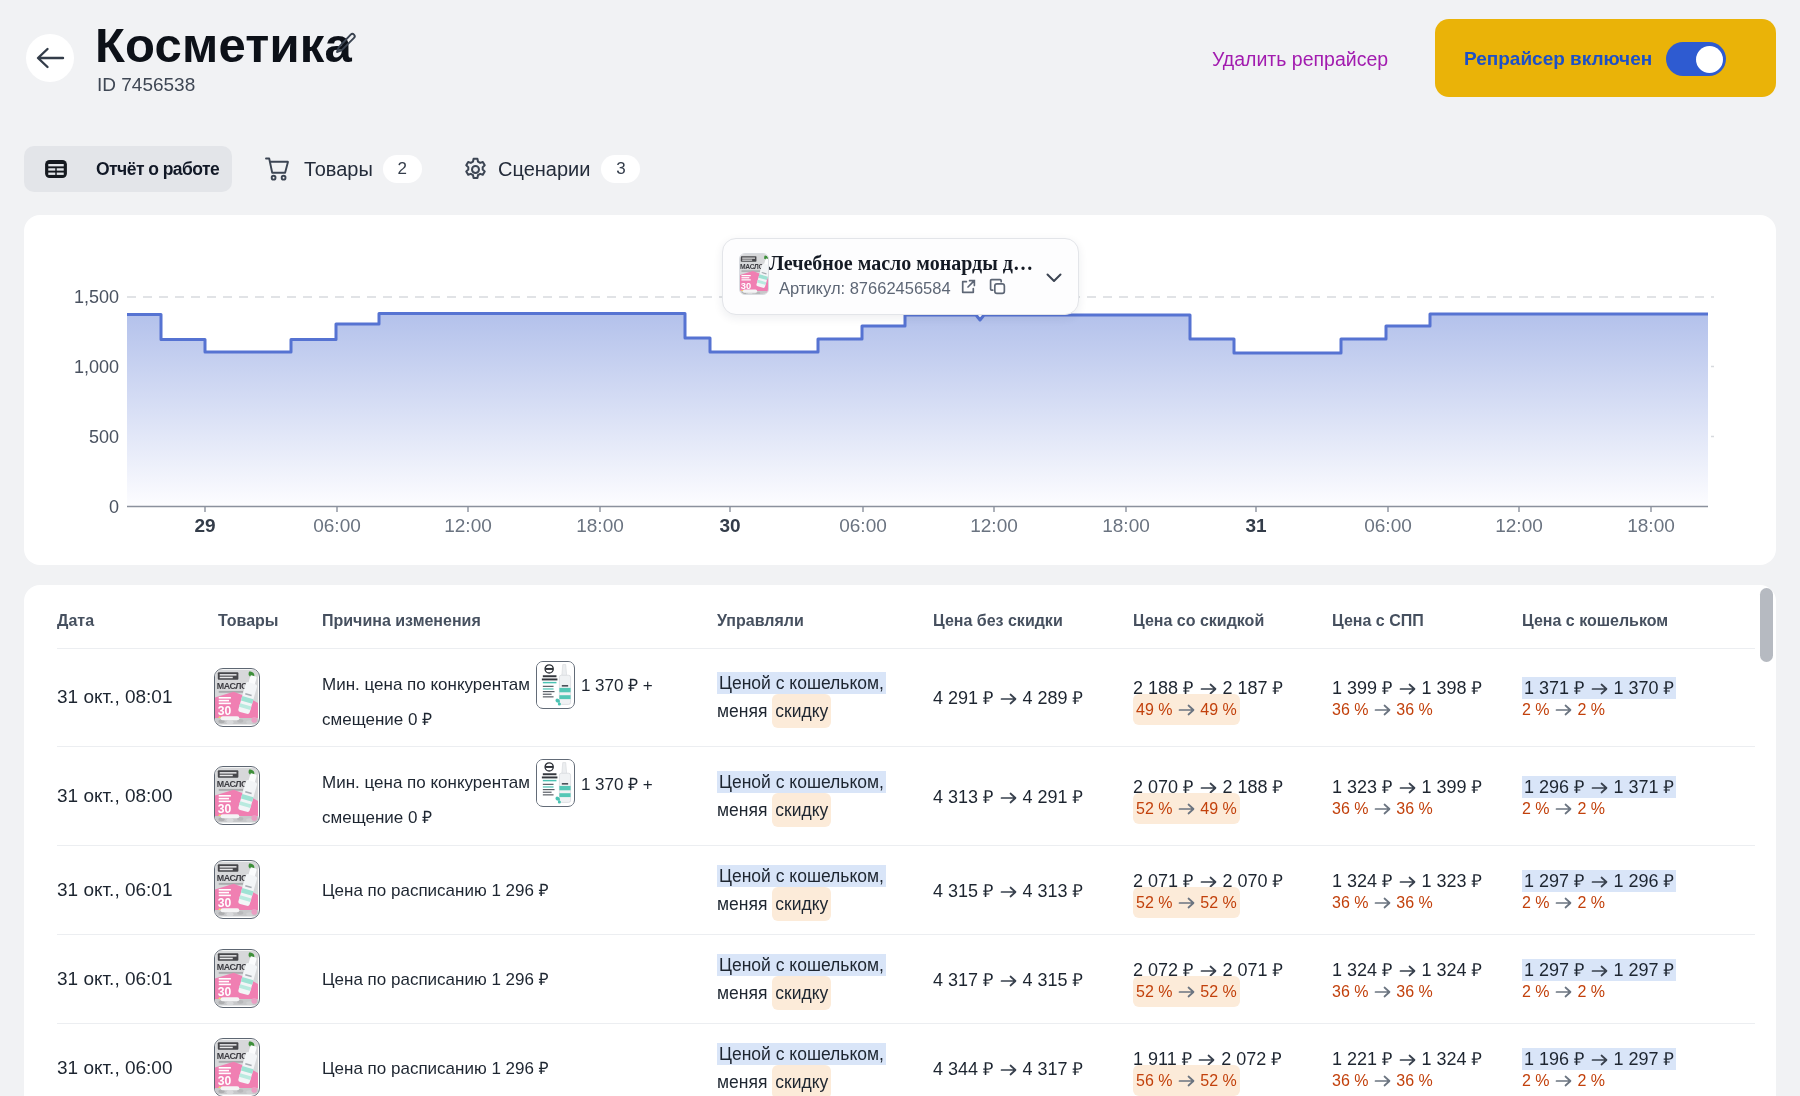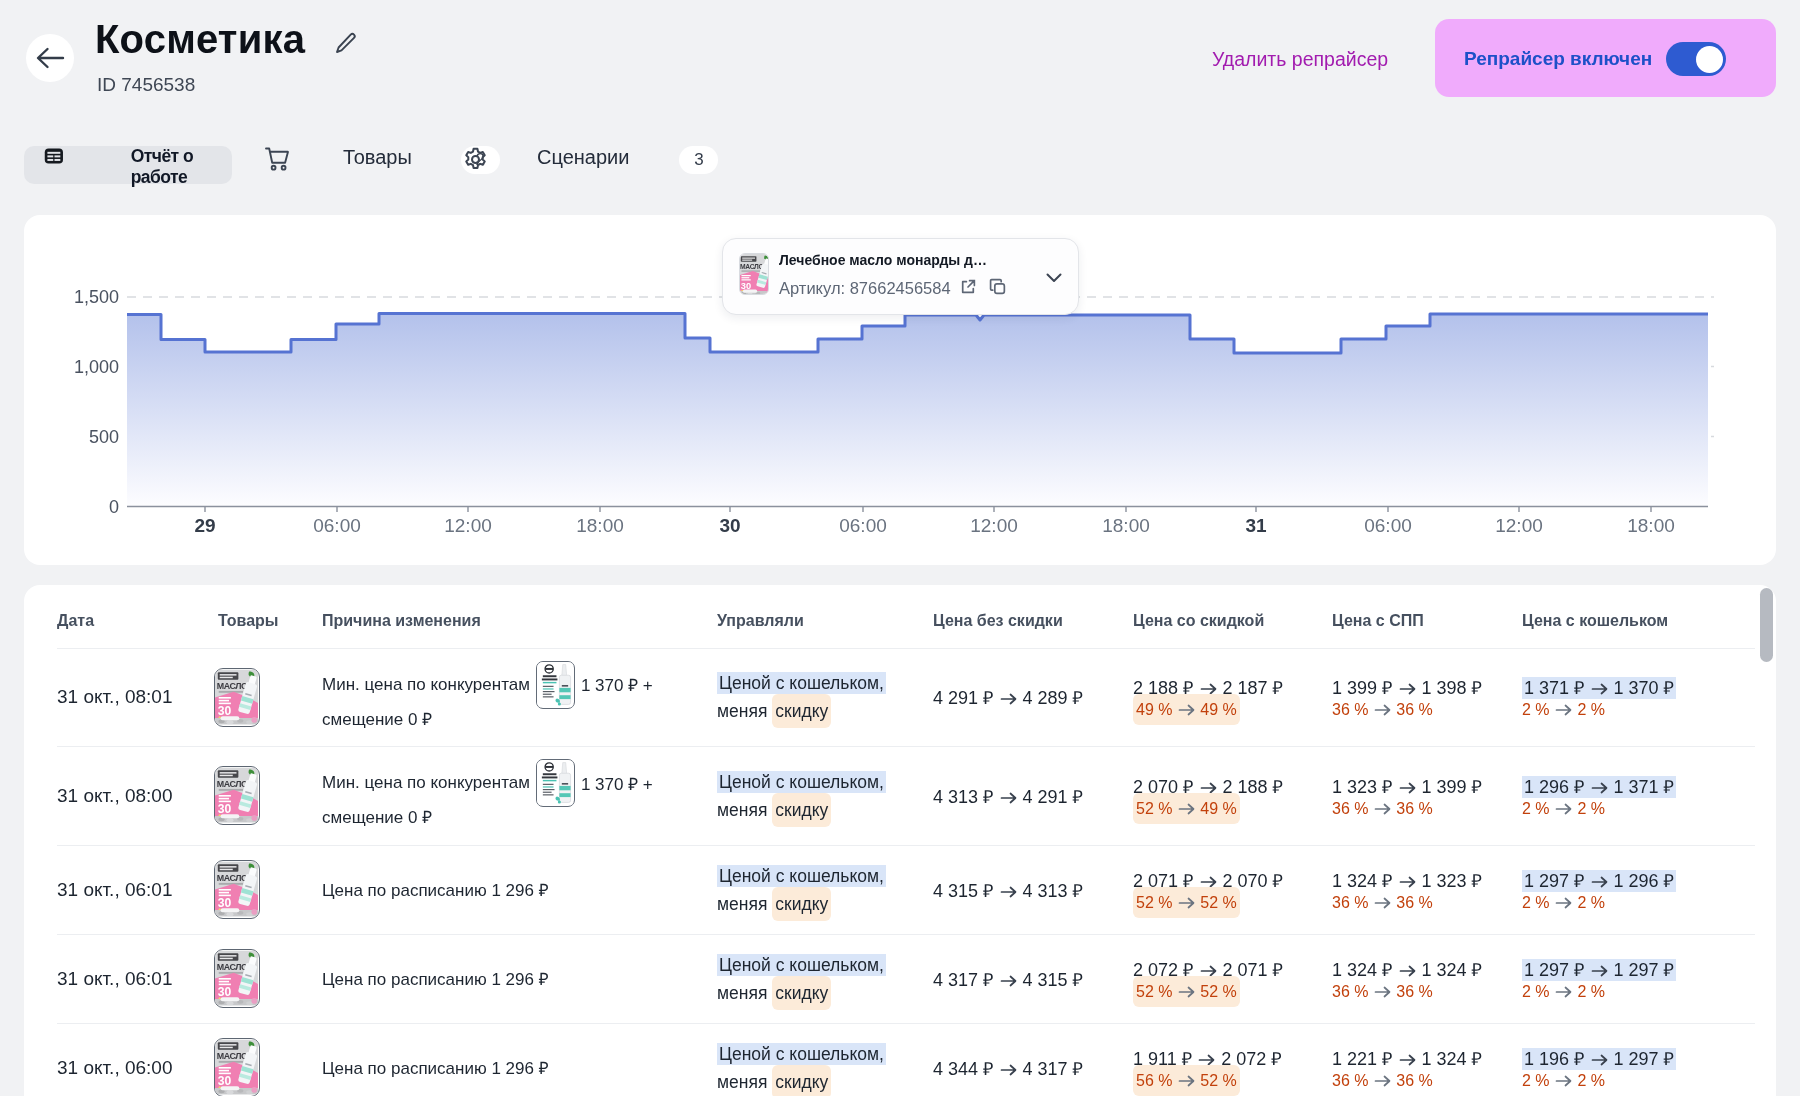--- a/index.html
+++ b/index.html
@@ -10,41 +10,41 @@
     font-family:"Liberation Sans", sans-serif;
     position:relative;
     overflow:hidden;
     color:#1d2530;
   }
   .abs { position:absolute; }
   .card { position:absolute; background:#fff; border-radius:16px; }
 
   
   .backbtn { left:26px; top:34px; width:48px; height:48px; border-radius:50%; background:#fff; }
-  .title { left:95px; top:17px; font-size:40px; font-weight:700; color:#0d1118; letter-spacing:0.2px; }
+  .title { left:95px; top:17px; font-size:49px; font-weight:700; color:#0d1118; letter-spacing:0.2px; }
   .pid { left:97px; top:74px; font-size:19px; color:#3f4754; }
   .dellink { left:1212px; top:48px; font-size:19.5px; color:#a21caf; font-weight:500; }
-  .onbtn { left:1435px; top:19px; width:341px; height:78px; background:#f0abfc; border-radius:14px; }
+  .onbtn { left:1435px; top:19px; width:341px; height:78px; background:#eab308; border-radius:14px; }
   .onbtn .txt { position:absolute; left:29px; top:29px; font-size:19px; font-weight:700; color:#1d50c8; }
   .switch { position:absolute; left:231px; top:23px; width:60px; height:34px; border-radius:17px; background:#2e5bd1; }
   .switch .knob { position:absolute; right:3px; top:3.5px; width:27px; height:27px; border-radius:50%; background:#fff; }
 
   
   .tabs { position:absolute; left:24px; top:146px; height:46px; }
-  .tab { position:absolute; top:0; height:38px; display:flex; align-items:flex-start;gap:39px; }
+  .tab { position:absolute; top:0; height:46px; display:flex; align-items:center; }
   .tab .lbl { font-size:17.5px; font-weight:700; color:#111826; letter-spacing:-0.55px; }
   .tab.inactive .lbl { font-weight:500; color:#242c3a; font-size:20px; letter-spacing:0; }
   .tab1 { left:0; width:208px; background:#e3e5e9; border-radius:10px; padding-left:20px; }
   .badge { background:#fff; border-radius:14px; height:28px; min-width:39px; text-align:center; font-size:17px; color:#343d4b; line-height:28px; }
 
   
   #chartcard { left:24px; top:215px; width:1752px; height:350px; }
   .dd { position:absolute; left:698px; top:23px; width:357px; height:77px; background:#fdfdfe; border:1px solid #e3e5e9; border-radius:14px; box-shadow:0 3px 10px rgba(25,35,60,0.08); }
   .dd .pimg { position:absolute; left:16px; top:14px; width:30px; height:42px; border-radius:6px; overflow:hidden; border:1px solid #d8dbe0; }
-  .dd .t1 { position:absolute; left:56px; top:13px; font-size:14px; font-weight:700; color:#141a24; white-space:nowrap; }
+  .dd .t1 { position:absolute; left:46px; top:13px; font-size:20px; font-weight:700; color:#141a24; white-space:nowrap;font-family:Liberation Serif, serif; }
   .dd .t2 { position:absolute; left:56px; top:40px; font-size:16.5px; color:#5d6675; white-space:nowrap; }
   .dd .chev { position:absolute; right:16px; top:30px; }
 
   
   #tablecard { left:24px; top:585px; width:1752px; height:620px; }
   table.data { border-collapse:collapse; table-layout:fixed; width:1698px; margin-left:33px; margin-top:10px; }
   table.data td, table.data th { vertical-align:middle; padding:0; border-bottom:1px solid #eceef1; }
   th { text-align:left; font-size:16px; font-weight:700; color:#46505f; height:53px; }
   td { font-size:17px; color:#1d2530; }
   td.num { font-size:18px; }

